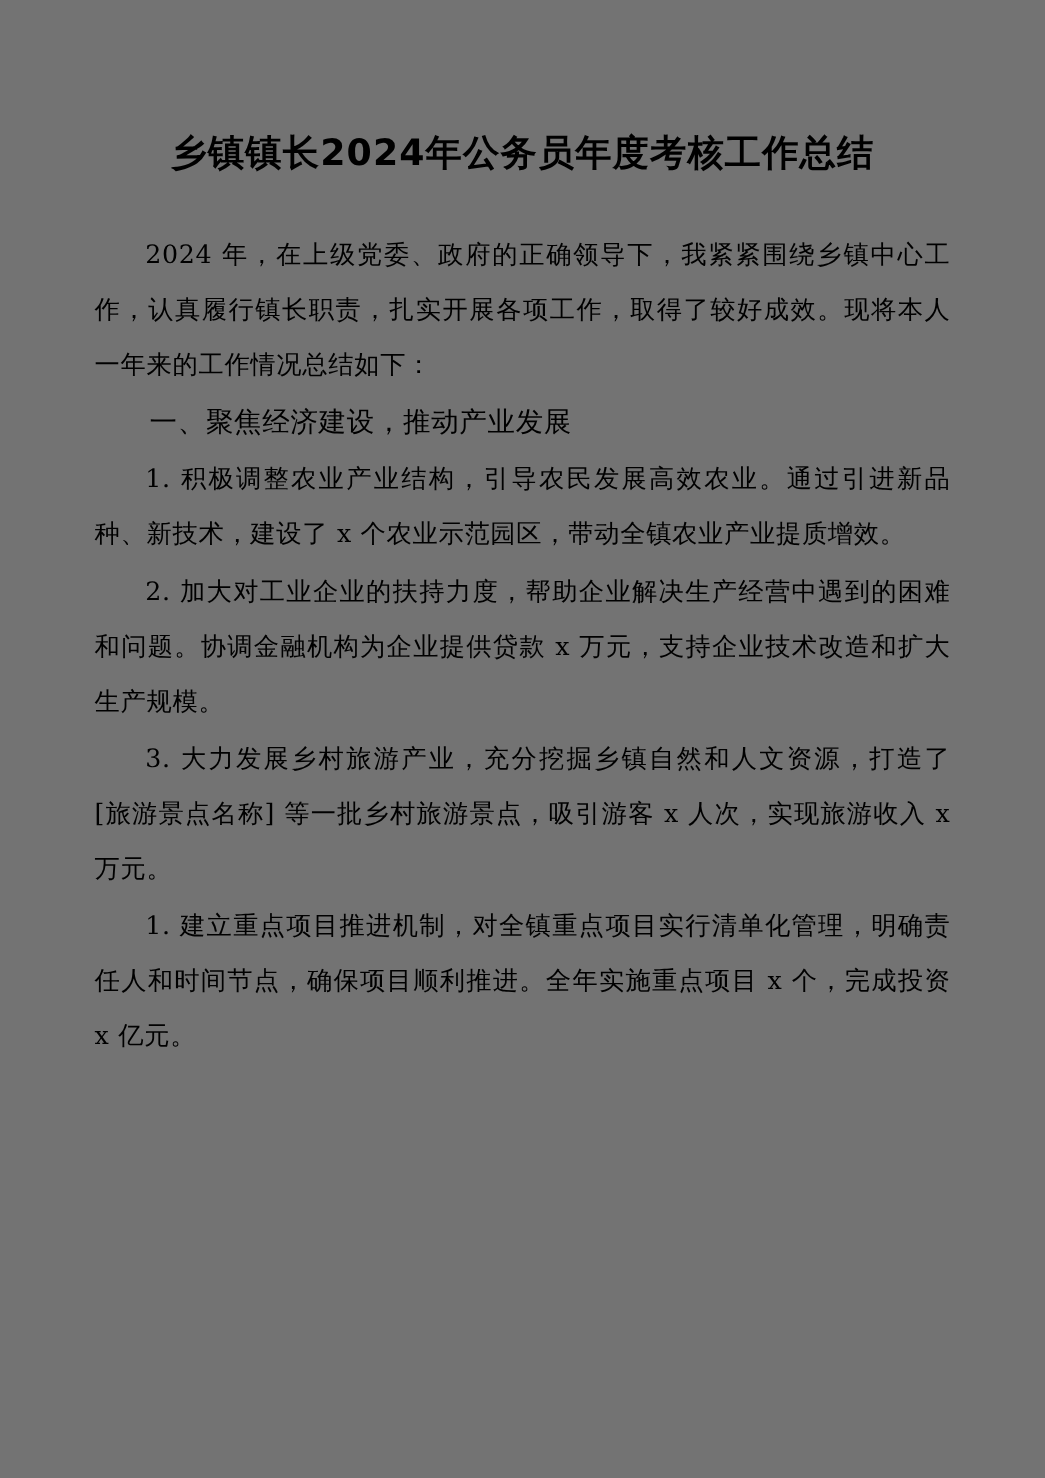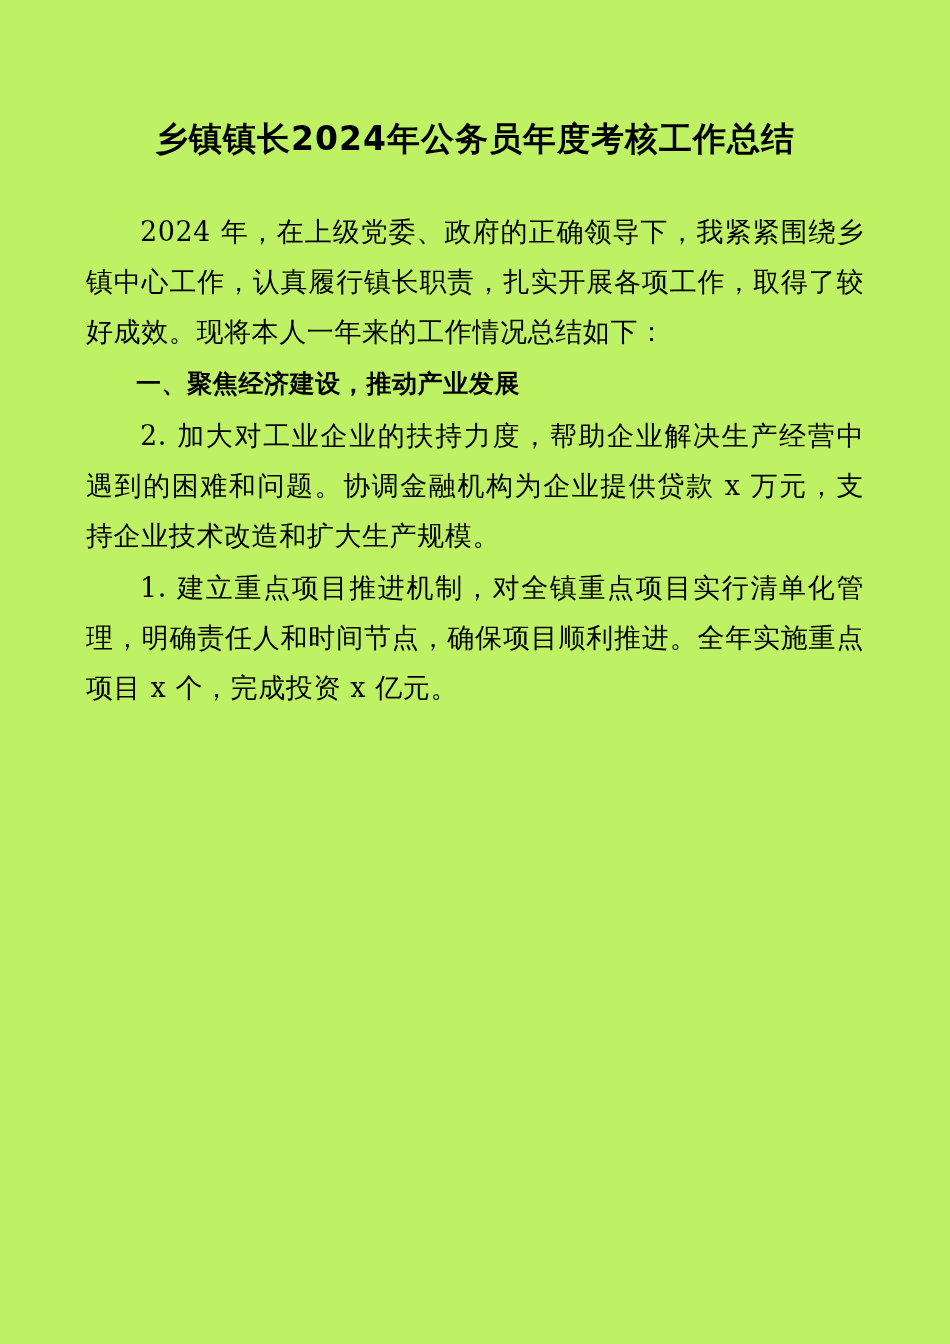--- a/index.html
+++ b/index.html
@@ -4,60 +4,62 @@
 <style>
   html, body {
     margin: 0;
     padding: 0;
     background: #ffffff;
   }
   .page {
     position: relative;
     width: 950px;
     height: 1344px;
-    background: #bef264;
+    background: #737373;
     box-sizing: border-box;
     padding: 118px 86px 60px 86px;
     font-family: "DejaVu Serif", "Liberation Serif", serif;
     color: #000000;
     overflow: hidden;
   }
   .doc-title {
     font-family: "DejaVu Sans", "Liberation Sans", sans-serif;
     font-weight: bold;
     font-size: 33px;
     line-height: 1.3;
     text-align: center;
     letter-spacing: 1px;
     margin: 0 0 46px 0;
     white-space: nowrap;
   }
   .para {
-    font-size: 27px;
+    font-size: 23px;
     line-height: 50px;
     text-align: justify;
     text-justify: inter-ideograph;
     text-indent: 2em;
     margin: 0 0 2px 0;
     letter-spacing: 0.6px;
   }
   .heading {
     font-family: "DejaVu Sans", "Liberation Sans", sans-serif;
-    font-weight: bold;
+    font-weight: normal;
     font-size: 25px;
     line-height: 50px;
     text-indent: 2em;
     margin: 0 0 2px 0;
     letter-spacing: 0.6px;
   }
 </style>
 </head>
 <body>
 
 <div class="page">
   <h1 class="doc-title">乡镇镇长2024年公务员年度考核工作总结</h1>
   <div>
     <p class="para">2024 年，在上级党委、政府的正确领导下，我紧紧围绕乡镇中心工作，认真履行镇长职责，扎实开展各项工作，取得了较好成效。现将本人一年来的工作情况总结如下：</p>
     <p class="heading">一、聚焦经济建设，推动产业发展</p>
+    <p class="para">1. 积极调整农业产业结构，引导农民发展高效农业。通过引进新品种、新技术，建设了 x 个农业示范园区，带动全镇农业产业提质增效。</p>
     <p class="para">2. 加大对工业企业的扶持力度，帮助企业解决生产经营中遇到的困难和问题。协调金融机构为企业提供贷款 x 万元，支持企业技术改造和扩大生产规模。</p>
+    <p class="para">3. 大力发展乡村旅游产业，充分挖掘乡镇自然和人文资源，打造了 [旅游景点名称] 等一批乡村旅游景点，吸引游客 x 人次，实现旅游收入 x 万元。</p>
     <p class="para">1. 建立重点项目推进机制，对全镇重点项目实行清单化管理，明确责任人和时间节点，确保项目顺利推进。全年实施重点项目 x 个，完成投资 x 亿元。</p>
   </div>
 </div>
 
 </body></html>

